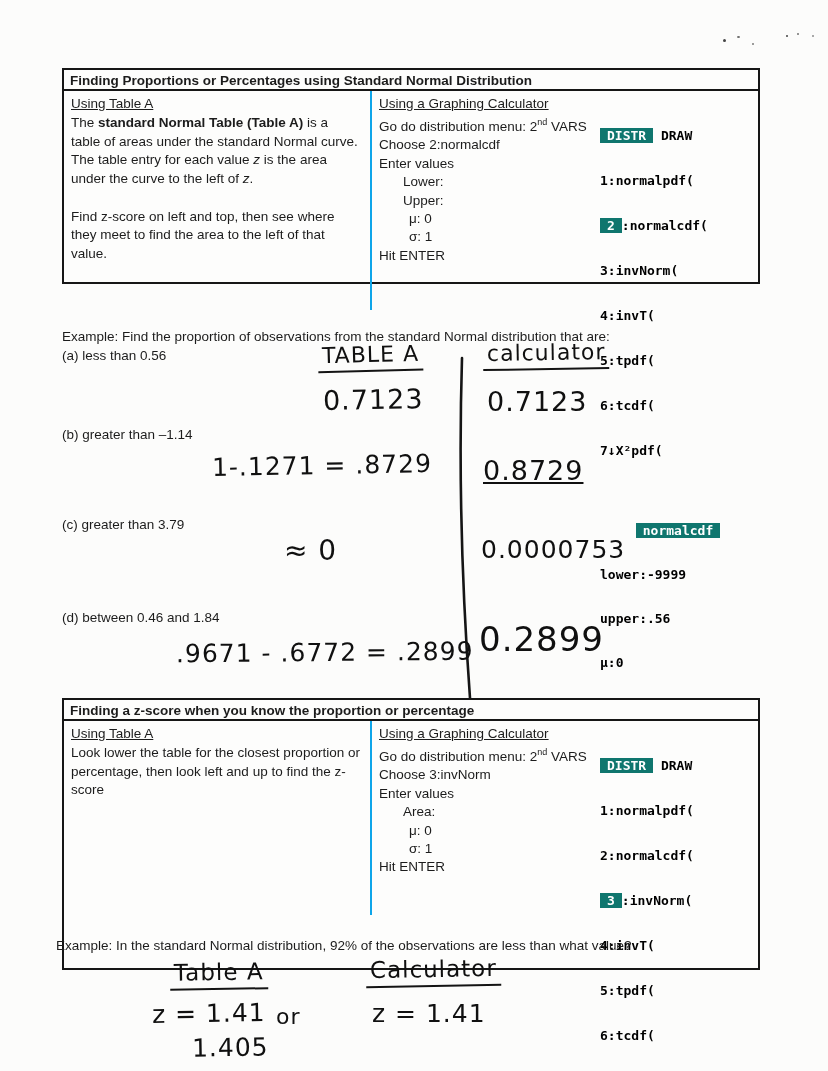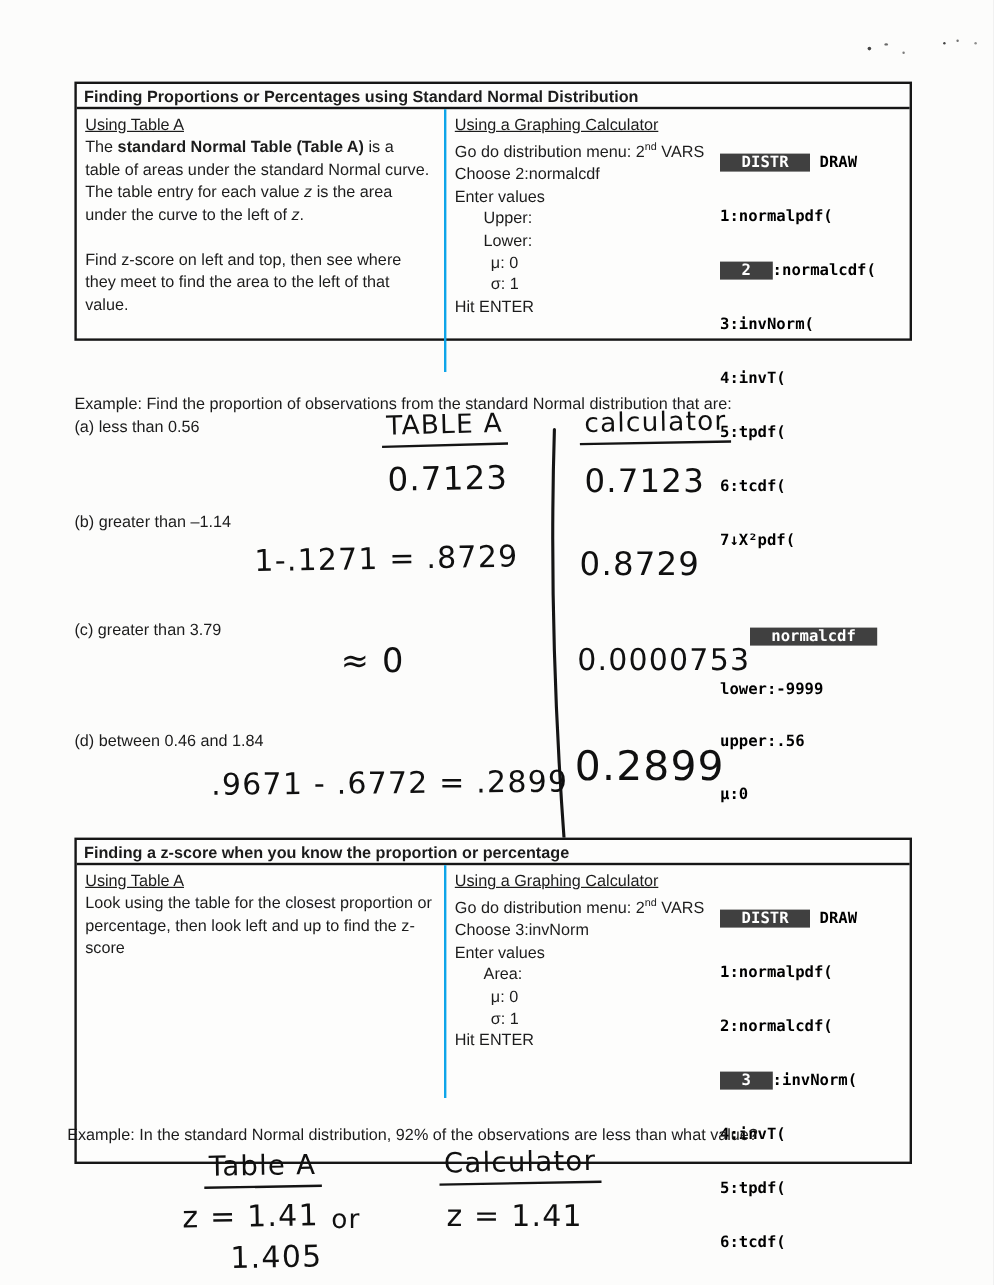--- a/index.html
+++ b/index.html
@@ -19,21 +19,21 @@
   .u{text-decoration:underline;}
   .cell-heading{font-size:13.5px;line-height:18.4px;}
   .cell-para{font-size:13.5px;line-height:18.4px;margin-top:1px;}
   .gap{height:19px;}
   .ind1{padding-left:24px;}
   .ind2{padding-left:30px;}
   sup{font-size:9px;}
   
   .calc-col{width:156px;padding-top:3px;}
   .calc{font-family:"DejaVu Sans Mono",monospace;font-weight:bold;font-size:13px;line-height:15px;white-space:pre;color:#000;letter-spacing:0px;}
-  .calc .inv{background:#404040;color:#fff;padding:0 18px;}
+  .calc .inv{background:#0f766e;color:#fff;padding:0 7px;}
   .calc .cl{height:15px;}
   .calc2{margin-top:5px;}
   .calc2 .cl{height:14px;}
   .c-center{text-align:center;}
   
   .ptext{position:absolute;font-size:13.5px;white-space:nowrap;}
   
   .hw{position:absolute;font-family:"DejaVu Sans",sans-serif;color:#101010;white-space:nowrap;letter-spacing:1px;}
   .hw-u{border-bottom:2.4px solid #141414;padding:0 4px 3px;}
   .dot{position:absolute;background:#444;border-radius:50%;}
@@ -59,22 +59,22 @@
         <div class="cell-para"><span>The </span><strong>standard Normal Table (Table A)</strong><span> is a table of areas under the standard Normal curve.  The table entry for each value </span><em>z</em><span> is the area under the curve to the left of </span><em>z</em><span>.</span></div>
         <div class="gap"></div>
         <div class="cell-para">Find z-score on left and top, then see where they meet to find the area to the left of that value.</div>
       </div>
       <div class="t-right">
         <div class="instr">
           <div class="u">Using a Graphing Calculator</div>
           <div><span>Go do distribution menu: 2</span><sup>nd</sup><span> VARS</span></div>
           <div>Choose 2:normalcdf</div>
           <div>Enter values</div>
+          <div class="ind1">Lower:</div>
           <div class="ind1">Upper:</div>
-          <div class="ind1">Lower:</div>
           <div class="ind2">μ: 0</div>
           <div class="ind2">σ: 1</div>
           <div>Hit ENTER</div>
         </div>
         <div class="calc-col">
           <div class="calc">
             <div class="cl"><span class="inv">DISTR</span><span> DRAW</span></div>
             <div class="cl">1:normalpdf(</div>
             <div class="cl"><span class="inv">2</span><span>:normalcdf(</span></div>
             <div class="cl">3:invNorm(</div>
@@ -106,34 +106,34 @@
     <path d="M14,8 Q9,170 22,348" stroke="#151515" stroke-width="2.6" fill="none" stroke-linecap="round"></path>
   </svg>
 
   <div class="hw hw-u" style="left:318px;top:342px;font-size:22px;transform:rotate(-1.5deg);">TABLE A</div>
   <div class="hw hw-u" style="left:483px;top:340px;font-size:22px;transform:rotate(-1deg);">calculator</div>
 
   <div class="hw" style="left:323px;top:384px;font-size:27px;transform:rotate(-1deg);">0.7123</div>
   <div class="hw" style="left:487px;top:386px;font-size:27px;">0.7123</div>
 
   <div class="hw" style="left:212px;top:451px;font-size:25px;transform:rotate(-1deg);">1-.1271 = .8729</div>
-  <div class="hw" style="left:483px;top:455px;font-size:27px;">0.8729</div>
+  <div class="hw" style="left:483px;top:455px;font-size:27px;text-decoration:underline;">0.8729</div>
 
   <div class="hw" style="left:284px;top:534px;font-size:28px;">≈ 0</div>
   <div class="hw" style="left:481px;top:535px;font-size:25px;">0.0000753</div>
 
   <div class="hw" style="left:176px;top:638px;font-size:25px;transform:rotate(-0.5deg);">.9671 - .6772 = .2899</div>
   <div class="hw" style="left:479px;top:619px;font-size:34px;">0.2899</div>
 
   <div class="wtable" style="top:698px;height:272px;">
     <div class="t-header">Finding a z-score when you know the proportion or percentage</div>
     <div class="t-body" style="height:194px;">
       <div class="t-left">
         <div class="cell-heading u">Using Table A</div>
-        <div class="cell-para">Look using the table for the closest proportion or percentage, then look left and up to find the z-score</div>
+        <div class="cell-para">Look lower the table for the closest proportion or percentage, then look left and up to find the z-score</div>
       </div>
       <div class="t-right">
         <div class="instr">
           <div class="u">Using a Graphing Calculator</div>
           <div><span>Go do distribution menu: 2</span><sup>nd</sup><span> VARS</span></div>
           <div>Choose 3:invNorm</div>
           <div>Enter values</div>
           <div class="ind1">Area:</div>
           <div class="ind2">μ: 0</div>
           <div class="ind2">σ: 1</div>

